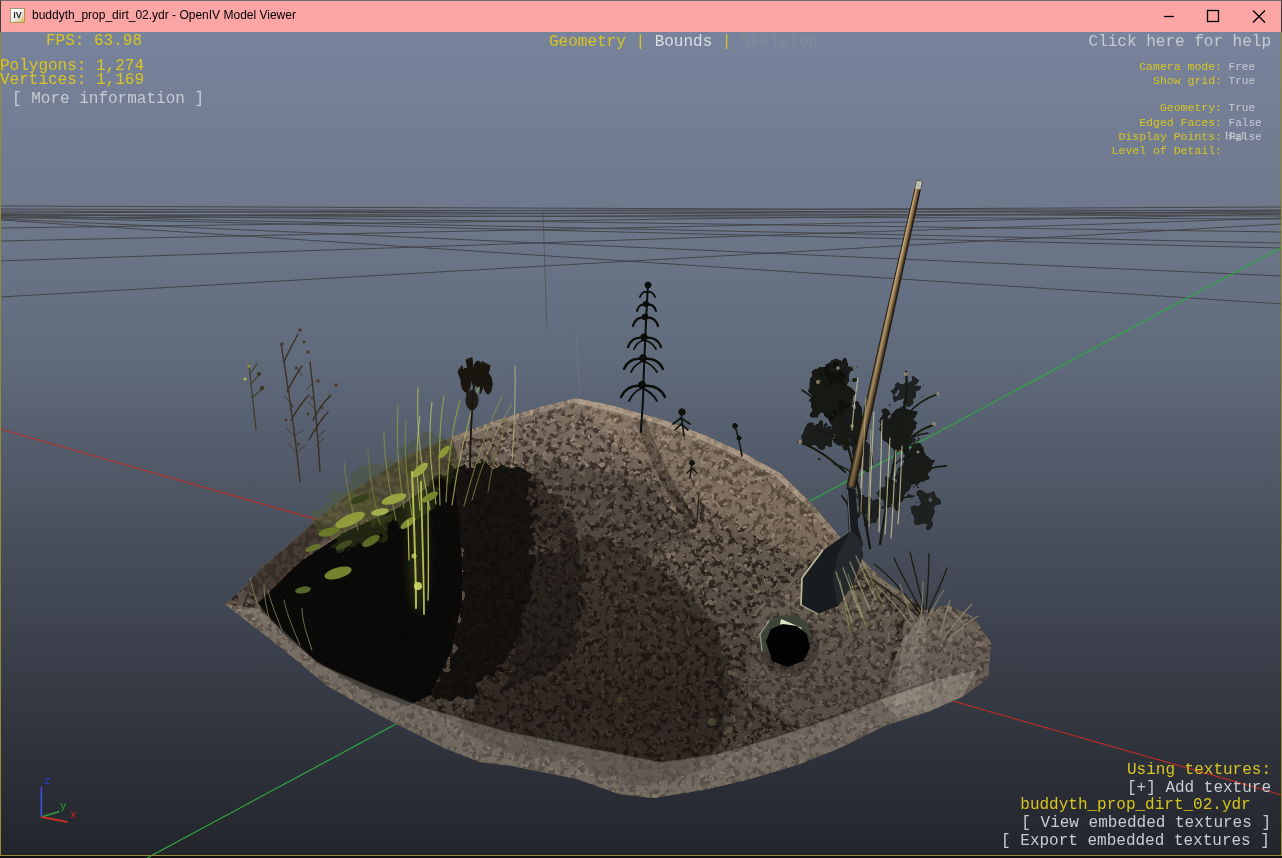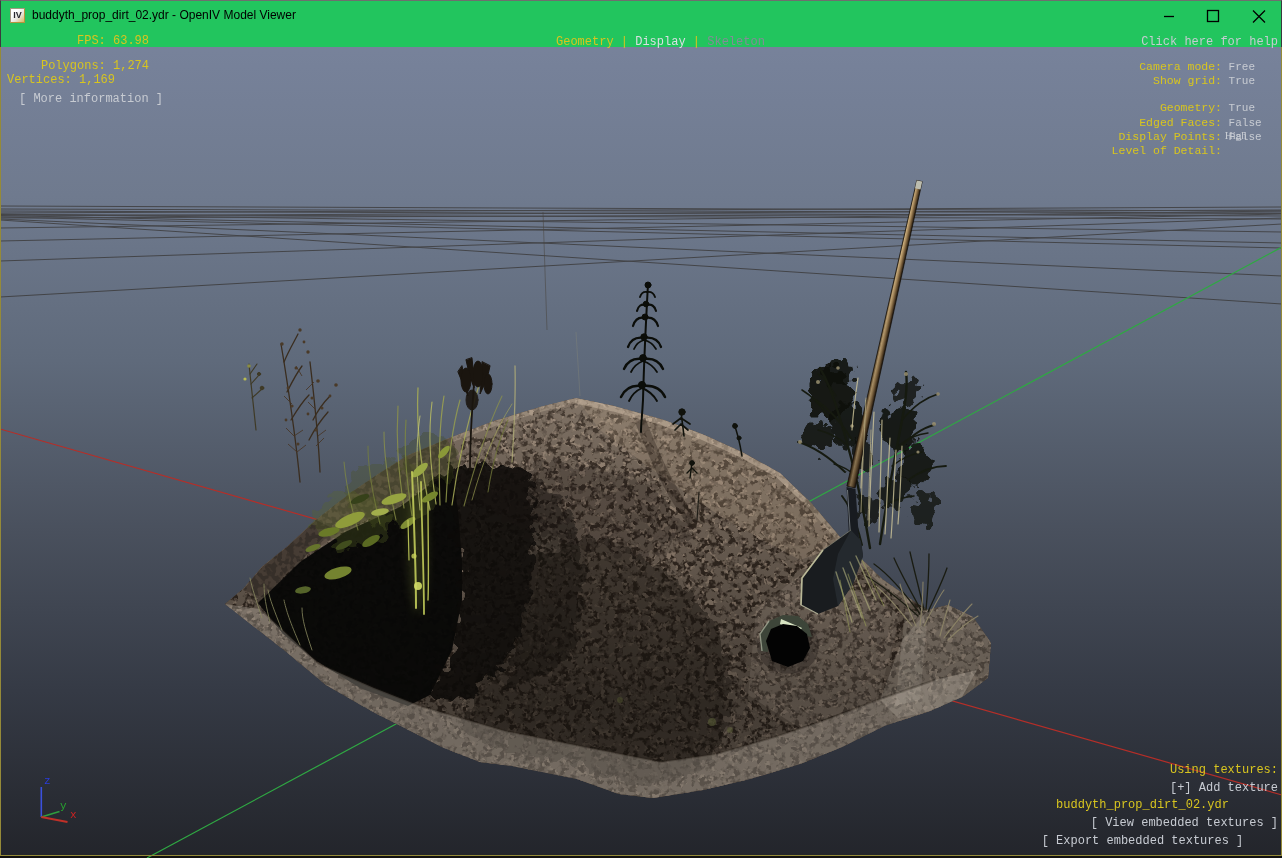--- a/index.html
+++ b/index.html
@@ -1,29 +1,29 @@
 <!DOCTYPE html>
 <html><head>
 <meta charset="utf-8">
 <style>
   html,body{margin:0;padding:0;}
   body{width:1282px;height:858px;overflow:hidden;position:relative;background:#111;
        font-family:"Liberation Sans",sans-serif;}
-  #titlebar{position:absolute;left:0;top:0;width:1282px;height:47px;background:#22c55e;
+  #titlebar{position:absolute;left:0;top:0;width:1282px;height:32px;background:#fca5a5;
             border-top:1px solid #6e6e6e;border-left:1px solid #3a3a3e;border-right:1px solid #3a3a3e;box-sizing:border-box;}
   #appicon{position:absolute;left:9px;top:7px;width:15px;height:15px;
            background:linear-gradient(135deg,#ffffff 30%,#e8e6e0 60%,#d8b960 100%);
            border:1px solid #a09a80;border-bottom-color:#b5943c;border-right-color:#b5943c;
            box-sizing:border-box;
            font:bold 9px/13px "Liberation Sans",sans-serif;color:#26262e;text-align:center;}
   #apptitle{position:absolute;left:31px;top:7px;font-size:12px;color:#000;}
   .wbtn{position:absolute;top:0;height:31px;}
   svg{position:absolute;left:0;top:0;}
-  .hud{position:absolute;font-family:"Liberation Mono",monospace;font-size:12px;
-       line-height:14px;white-space:pre;margin-left:7px;}
+  .hud{position:absolute;font-family:"Liberation Mono",monospace;font-size:16px;
+       line-height:14px;white-space:pre;}
   .yel{color:#d8c51f;}
   .gry{color:#c7cbd2;}
   .dim{color:#848b97;}
   .kvl{position:absolute;left:900px;width:322px;text-align:right;color:#d8c51f;
        font-family:"Liberation Mono",monospace;font-size:11.5px;line-height:14px;white-space:pre;}
   .kvv{position:absolute;left:1222px;color:#c7cbd2;
        font-family:"Liberation Mono",monospace;font-size:11px;line-height:14px;white-space:pre;}
 </style>
 </head>
 <body>
@@ -448,21 +448,21 @@
     <rect x="50.5" y="9.5" width="11" height="11" fill="none" stroke="#000" stroke-width="1.3"></rect>
     <path d="M96,9.5 L108,21.5 M108,9.5 L96,21.5" stroke="#000" stroke-width="1.3"></path>
   </svg>
 </div>
 
 <div class="hud yel" style="left:0;top:34px;width:142px;text-align:right;">FPS: 63.98</div>
 <div class="hud yel" style="left:0;top:58.5px;width:142px;text-align:right;">Polygons: 1,274</div>
 <div class="hud yel" style="left:0;top:73px;width:142px;text-align:left;">Vertices: 1,169</div>
 <div class="hud gry" style="left:12px;top:91.5px;">[ More information ]</div>
 
-<div class="hud" style="left:549px;top:35px;"><span class="yel">Geometry </span><span class="yel">| </span><span style="color:#dcdfe4">Display </span><span class="yel">| </span><span class="dim">Skeleton</span></div>
+<div class="hud" style="left:549px;top:35px;"><span class="yel">Geometry </span><span class="yel">| </span><span style="color:#dcdfe4">Bounds </span><span class="yel">| </span><span class="dim">Skeleton</span></div>
 
 <div class="hud gry" style="left:1000px;top:35px;width:271px;text-align:right;">Click here for help</div>
 <div class="kvl" style="top:59.5px;">Camera mode:</div>
 <div class="kvv" style="top:59.5px;"> Free</div>
 <div class="kvl" style="top:73.5px;">Show grid:</div>
 <div class="kvv" style="top:73.5px;"> True</div>
 <div class="kvl" style="top:101px;">Geometry:</div>
 <div class="kvv" style="top:101px;"> True</div>
 <div class="kvl" style="top:115.5px;">Edged Faces:</div>
 <div class="kvv" style="top:115.5px;"> False</div>

